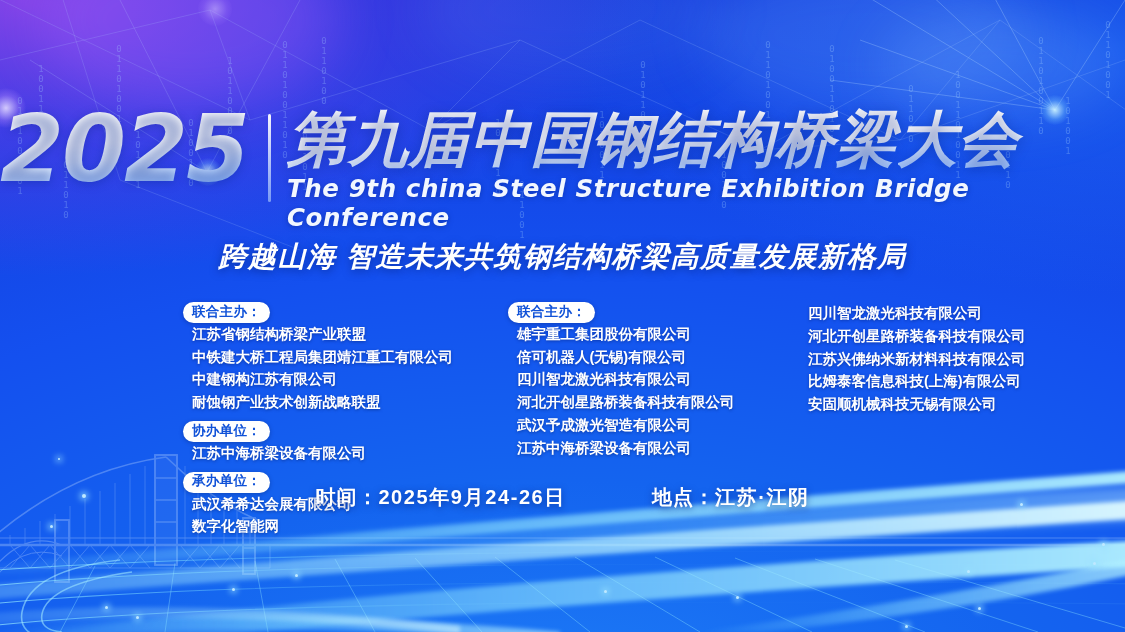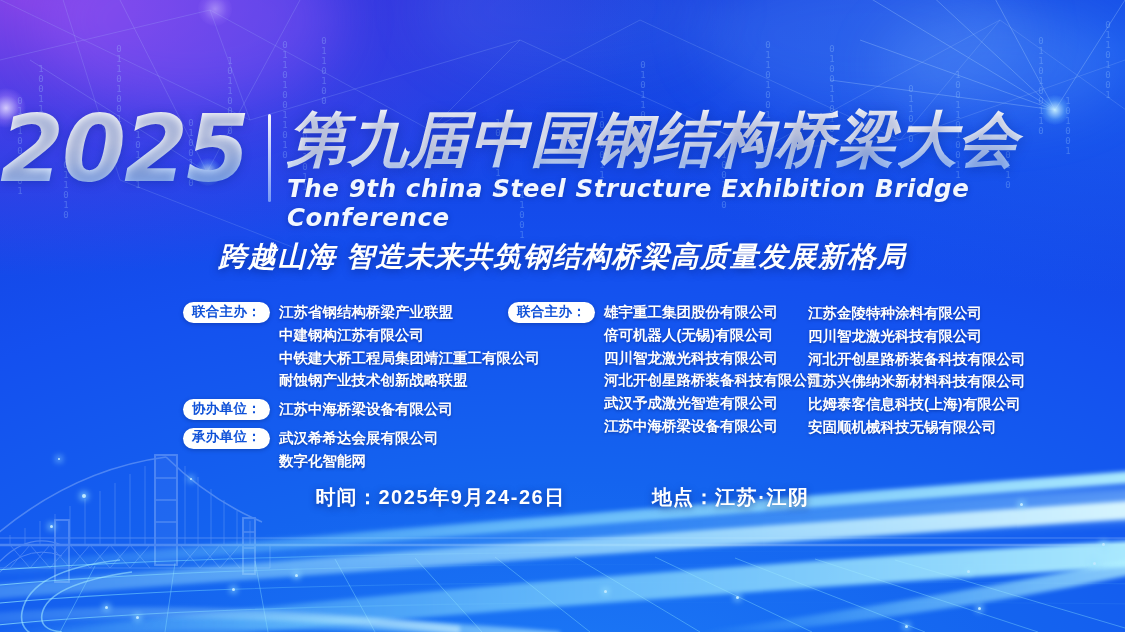--- a/index.html
+++ b/index.html
@@ -53,21 +53,21 @@
     text-shadow:0 2px 8px rgba(5,30,120,.6);
     font-style:italic;
   }
 
   
   .sponsors{position:absolute;left:183px;top:301px;width:880px;}
   .colwrap{display:flex;align-items:flex-start;}
   .col-left{width:325px;}
   .col-mid{width:300px;}
   .col-right{width:215px;}
-  .grp{display:flex;align-items:flex-start;margin-bottom:6px;}
+  .grp{display:flex;align-items:flex-start;margin-bottom:6px;flex-direction:column;}
   .pill{
     flex:none;display:inline-block;background:#ffffff;color:#1052d8;
     font-size:13.5px;font-weight:700;letter-spacing:.3px;
     padding:2.5px 9px 3.5px;border-radius:11px;line-height:1.1;
     box-shadow:0 1px 4px rgba(0,25,90,.35);white-space:nowrap;margin-top:1px;
   }
   .names{margin-left:9px;}
   .nm{font-size:14.5px;font-weight:700;color:#ffffff;line-height:22.8px;white-space:nowrap;
       text-shadow:0 1px 3px rgba(6,30,110,.55);}
   .col-right .nm{line-height:22.8px;}
@@ -299,22 +299,22 @@
   <div class="slogan">跨越山海 智造未来共筑钢结构桥梁高质量发展新格局</div>
 
   <div class="sponsors">
     <div class="colwrap">
 
       <div class="col-left">
         <div class="grp">
           <span class="pill">联合主办：</span>
           <div class="names">
             <div class="nm">江苏省钢结构桥梁产业联盟</div>
+            <div class="nm">中铁建大桥工程局集团靖江重工有限公司</div>
             <div class="nm">中建钢构江苏有限公司</div>
-            <div class="nm">中铁建大桥工程局集团靖江重工有限公司</div>
             <div class="nm">耐蚀钢产业技术创新战略联盟</div>
           </div>
         </div>
         <div class="grp">
           <span class="pill">协办单位：</span>
           <div class="names">
             <div class="nm">江苏中海桥梁设备有限公司</div>
           </div>
         </div>
         <div class="grp">
@@ -334,21 +334,20 @@
             <div class="nm">倍可机器人(无锡)有限公司</div>
             <div class="nm">四川智龙激光科技有限公司</div>
             <div class="nm">河北开创星路桥装备科技有限公司</div>
             <div class="nm">武汉予成激光智造有限公司</div>
             <div class="nm">江苏中海桥梁设备有限公司</div>
           </div>
         </div>
       </div>
 
       <div class="col-right">
-        <div class="nm">江苏金陵特种涂料有限公司</div>
         <div class="nm">四川智龙激光科技有限公司</div>
         <div class="nm"> 河北开创星路桥装备科技有限公司</div>
         <div class="nm">江苏兴佛纳米新材料科技有限公司</div>
         <div class="nm">比姆泰客信息科技(上海)有限公司</div>
         <div class="nm">安固顺机械科技无锡有限公司</div>
       </div>
 
     </div>
   </div>
 

